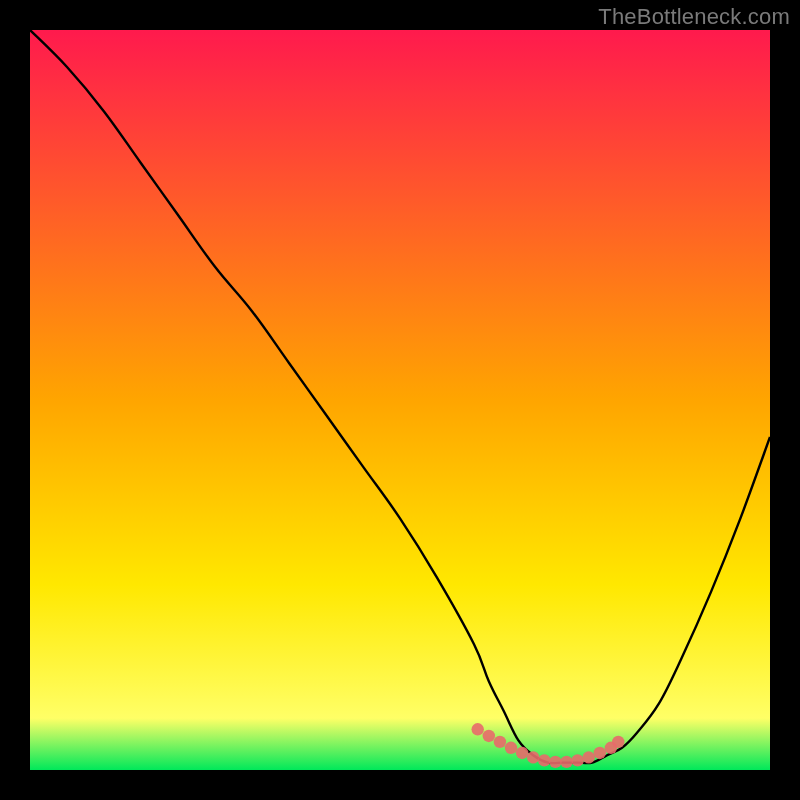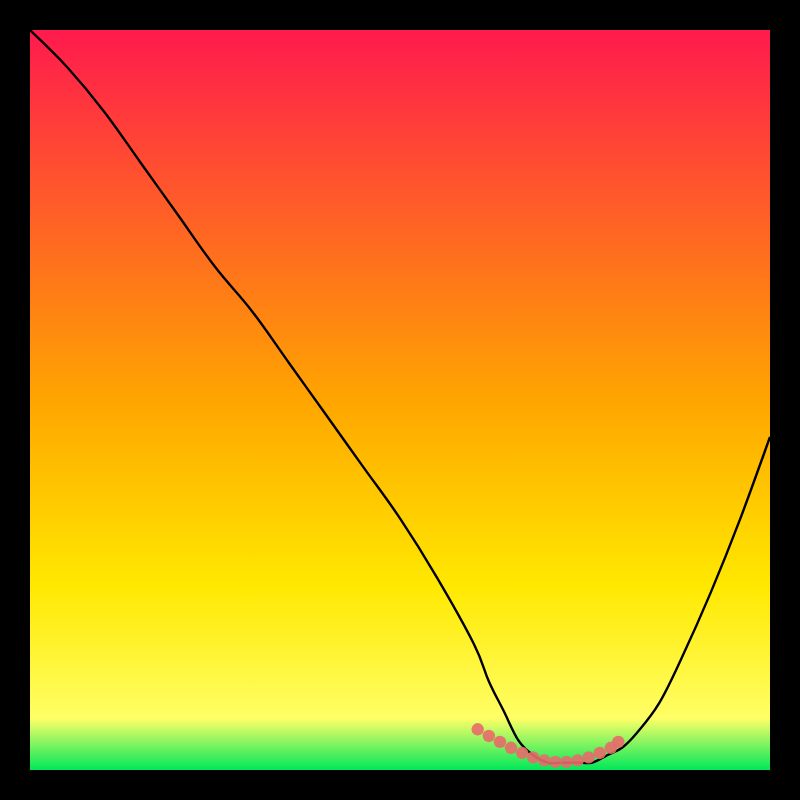--- a/index.html
+++ b/index.html
@@ -28,20 +28,21 @@
     z-index: 30;
   }
   svg {
     display: block;
   }
 </style>
 </head>
 <body>
 
 <div class="frame">
+  <div class="watermark" style="color: rgb(122, 122, 122);">TheBottleneck.com</div>
 
   <svg id="chart-svg" width="800" height="800" viewBox="0 0 800 800">
     <defs>
       <linearGradient id="bg-grad" x1="0" y1="0" x2="0" y2="1">
           <stop offset="0%" stop-color="#ff1a4d"></stop>
           <stop offset="50%" stop-color="#ffa500"></stop>
           <stop offset="75%" stop-color="#ffe800"></stop>
           <stop offset="93%" stop-color="#ffff66"></stop>
           <stop offset="100%" stop-color="#00e85a"></stop>
         </linearGradient>

